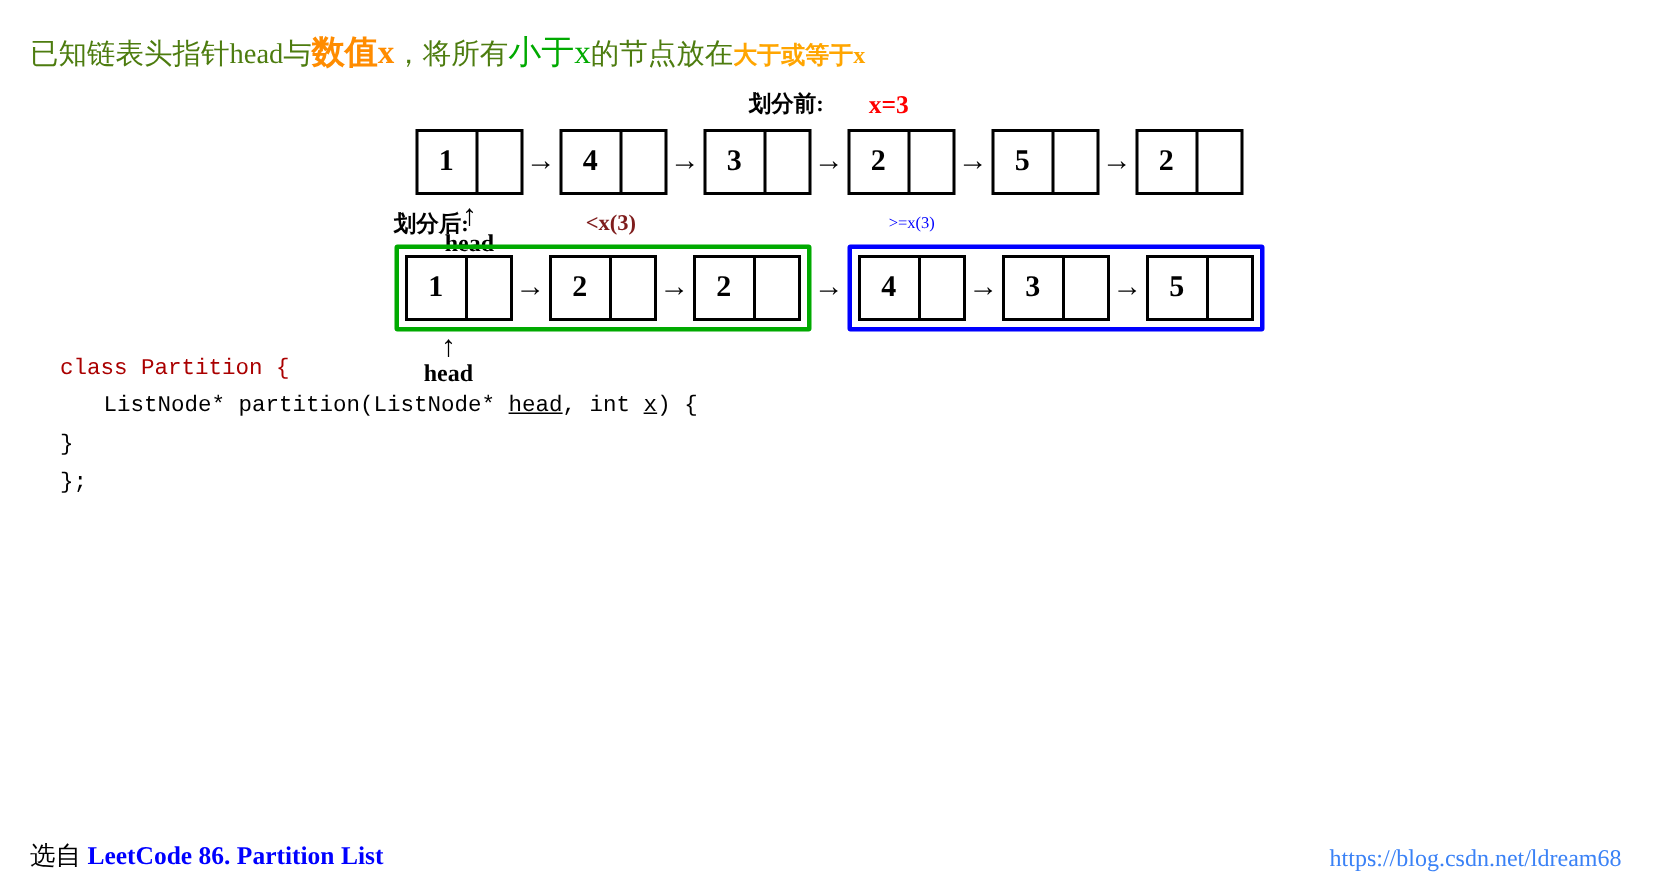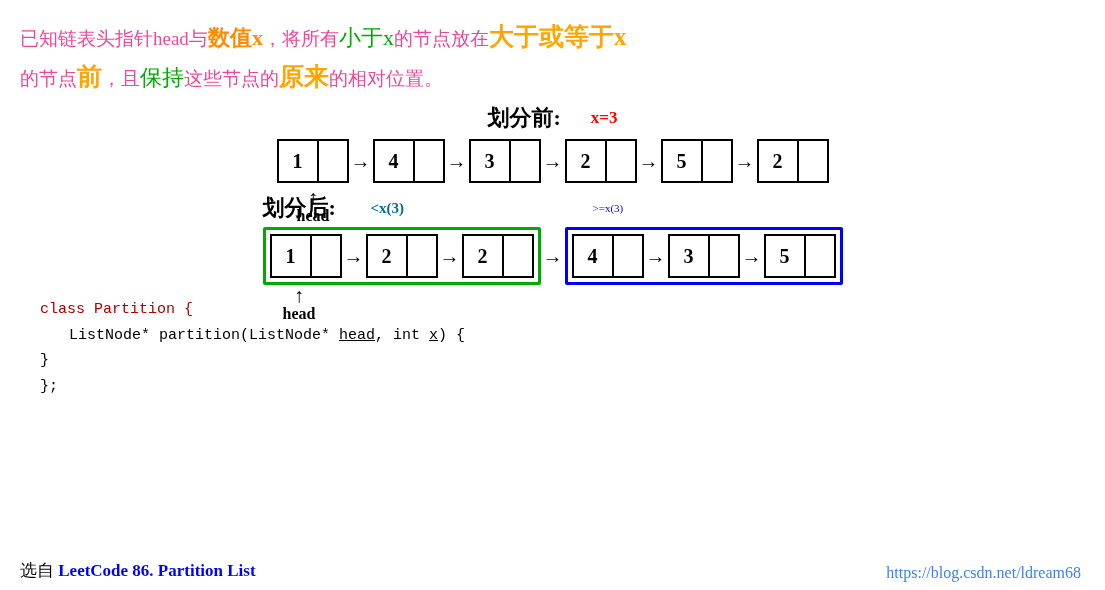--- a/index.html
+++ b/index.html
@@ -19,22 +19,22 @@
     
     .desc-line1, .desc-line2 {
       font-size: 19px;
       color: #000;
       line-height: 1.5;
       margin-bottom: 2px;
     }
 
     .highlight-orange { color: #ff8c00; font-weight: bold; font-size: 22px; }
     .highlight-green { color: #00aa00; font-weight: normal; font-size: 22px; }
-    .highlight-gold { color: #ffa500; font-weight: bold; font-size: 25px; }
-    .text-normal { color: #ec4899; font-size: 19px; }
+    .highlight-gold { color: #ffa500; font-weight: bold; font-size: 16px; }
+    .text-normal { color: #4d7c0f; font-size: 19px; }
 
     
     .diagram-area {
       display: flex;
       flex-direction: column;
       align-items: center;
       margin-top: 8px;
     }
 
     
@@ -49,21 +49,21 @@
       display: flex;
       align-items: center;
       margin-bottom: 6px;
       align-self: flex-start;
       margin-left: 0;
       width: 100%;
       justify-content: center;
     }
 
     .section-label {
-      font-size: 22px;
+      font-size: 15px;
       font-weight: bold;
       color: #000;
       margin-right: 30px;
     }
 
     .x-label {
       font-size: 17px;
       font-weight: bold;
       color: #ff0000;
     }
@@ -236,23 +236,20 @@
     }
   </style>
 </head>
 <body>
 
 <div class="main-container">
 
   <div class="desc-line1">
     <span class="text-normal">已知链表头指针head与</span><span class="highlight-orange">数值x</span><span class="text-normal">，将所有</span><span class="highlight-green">小于x</span><span class="text-normal">的节点放在</span><span class="highlight-gold">大于或等于x</span>
   </div>
-  <div class="desc-line2">
-    <span class="text-normal">的节点</span><span class="highlight-gold">前</span><span class="text-normal">，且</span><span class="highlight-green">保持</span><span class="text-normal">这些节点的</span><span class="highlight-gold">原来</span><span class="text-normal">的相对位置。</span>
-  </div>
 
   <div class="diagram-area">
 
     <div class="before-section">
       <div class="section-header">
         <span class="section-label">划分前:</span>
         <span class="x-label">x=3</span>
       </div>
 
       <div class="before-list-wrapper">
@@ -297,21 +294,21 @@
         <div class="head-ptr-before">
           <div class="head-arrow-up">↑</div>
           <div class="head-label">head</div>
         </div>
       </div>
     </div>
 
     <div class="after-section">
       <div style="display:flex; align-items:center; width:100%; margin-bottom:4px; position:relative;">
         <span class="section-label" style="margin-right:12px;">划分后:</span>
-        <span style="position:absolute; left:108px; font-size:15px; font-weight:bold; color:#0369a1;">&lt;x(3)</span>
+        <span style="position:absolute; left:128px; font-size:15px; font-weight:bold; color:#7f1d1d;">&lt;x(3)</span>
         <span style="position:absolute; left:330px; font-size:11px; font-weight:normal; color:#0000ff;">&gt;=x(3)</span>
       </div>
 
       <div class="after-list-area">
         <div class="after-list-container">
 
           <div class="group-green">
             <div class="linked-list">
 
               <div class="node">

